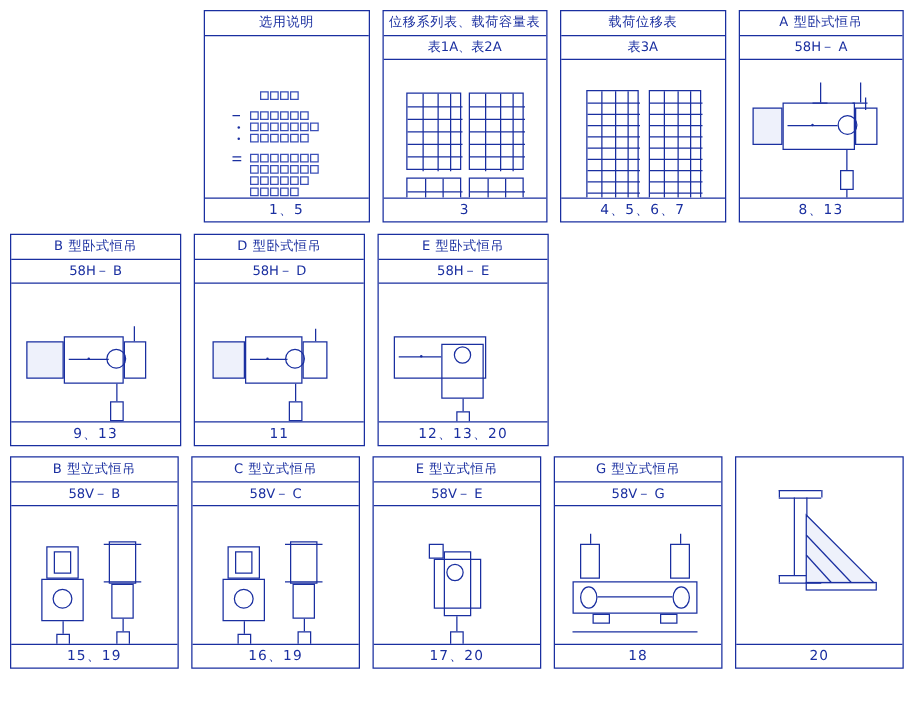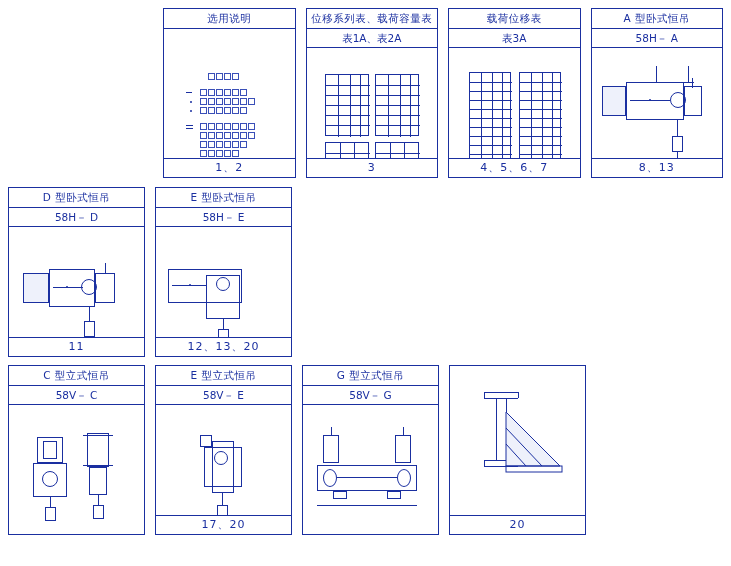--- a/index.html
+++ b/index.html
@@ -142,21 +142,21 @@
         <div class="txtsq" style="left:60px;top:112px;"></div>
         <div class="txtsq" style="left:68px;top:112px;"></div>
         <div class="txtsq" style="left:76px;top:112px;"></div>
 
         <div class="txtsq" style="left:36px;top:121px;"></div>
         <div class="txtsq" style="left:44px;top:121px;"></div>
         <div class="txtsq" style="left:52px;top:121px;"></div>
         <div class="txtsq" style="left:60px;top:121px;"></div>
         <div class="txtsq" style="left:68px;top:121px;"></div>
       </div>
-      <div class="ftr">1、2</div>
+      <div class="ftr">1、5</div>
     </div>
 
     <div class="card w1">
       <div class="hdr">位移系列表、载荷容量表</div>
       <div class="hdr2">表1A、表2A</div>
       <div class="body">
         <div class="minitab" style="left:18px;top:26px;width:44px;height:62px;">
           <i style="left:0;top:10px;width:44px;height:1px;"></i>
           <i style="left:0;top:20px;width:44px;height:1px;"></i>
           <i style="left:0;top:30px;width:44px;height:1px;"></i>
@@ -251,20 +251,37 @@
         <div class="bx" style="left:80px;top:88px;width:11px;height:16px;"></div>
         <div class="ln vl" style="left:85px;top:104px;height:14px;"></div>
 
       </div>
       <div class="ftr">8、13</div>
     </div>
   </div>
 
   <div class="row row2 r2">
 
+    <div class="card w2">
+      <div class="hdr">B 型卧式恒吊</div>
+      <div class="hdr2">58H－ B</div>
+      <div class="body">
+        <div class="bxf" style="left:12px;top:46px;width:30px;height:30px;"></div>
+        <div class="bx" style="left:42px;top:42px;width:48px;height:38px;"></div>
+        <div class="bx" style="left:90px;top:46px;width:18px;height:30px;"></div>
+        <div class="ln vl" style="left:98px;top:34px;height:12px;"></div>
+        <div class="cir" style="left:76px;top:52px;width:16px;height:16px;"></div>
+        <div class="ln hl" style="left:46px;top:60px;width:32px;"></div>
+        <div class="dot" style="left:61px;top:59px;"></div>
+        <div class="ln vl" style="left:84px;top:80px;height:14px;"></div>
+        <div class="bx" style="left:79px;top:94px;width:11px;height:16px;"></div>
+
+      </div>
+      <div class="ftr">9、13</div>
+    </div>
 
 
     <div class="card w2">
       <div class="hdr">D 型卧式恒吊</div>
       <div class="hdr2">58H－ D</div>
       <div class="body">
         <div class="bxf" style="left:14px;top:46px;width:26px;height:30px;"></div>
         <div class="bx" style="left:40px;top:42px;width:46px;height:38px;"></div>
         <div class="bx" style="left:86px;top:46px;width:20px;height:30px;"></div>
         <div class="ln vl" style="left:96px;top:36px;height:10px;"></div>
@@ -291,40 +308,63 @@
         <div class="bx" style="left:62px;top:102px;width:11px;height:14px;"></div>
 
       </div>
       <div class="ftr">12、13、20</div>
     </div>
 
   </div>
 
   <div class="row row3 r3">
 
-
-    <div class="card w2">
-      <div class="hdr">C 型立式恒吊</div>
-      <div class="hdr2">58V－ C</div>
-      <div class="body">
+    <div class="card w2">
+      <div class="hdr">B 型立式恒吊</div>
+      <div class="hdr2">58V－ B</div>
+      <div class="body">
+
         <div class="bx" style="left:28px;top:32px;width:26px;height:26px;"></div>
         <div class="bx" style="left:34px;top:36px;width:14px;height:18px;"></div>
         <div class="bx" style="left:24px;top:58px;width:34px;height:34px;"></div>
         <div class="cir" style="left:33px;top:66px;width:16px;height:16px;"></div>
         <div class="ln vl" style="left:41px;top:92px;height:10px;"></div>
         <div class="bx" style="left:36px;top:102px;width:11px;height:14px;"></div>
 
         <div class="bx" style="left:78px;top:28px;width:22px;height:34px;"></div>
         <div class="ln hl" style="left:74px;top:30px;width:30px;"></div>
         <div class="ln hl" style="left:74px;top:60px;width:30px;"></div>
         <div class="bx" style="left:80px;top:62px;width:18px;height:28px;"></div>
         <div class="ln vl" style="left:89px;top:90px;height:10px;"></div>
         <div class="bx" style="left:84px;top:100px;width:11px;height:14px;"></div>
 
       </div>
+      <div class="ftr">15、19</div>
+    </div>
+
+    <div class="card w2">
+      <div class="hdr">C 型立式恒吊</div>
+      <div class="hdr2">58V－ C</div>
+      <div class="body">
+        <div class="bx" style="left:28px;top:32px;width:26px;height:26px;"></div>
+        <div class="bx" style="left:34px;top:36px;width:14px;height:18px;"></div>
+        <div class="bx" style="left:24px;top:58px;width:34px;height:34px;"></div>
+        <div class="cir" style="left:33px;top:66px;width:16px;height:16px;"></div>
+        <div class="ln vl" style="left:41px;top:92px;height:10px;"></div>
+        <div class="bx" style="left:36px;top:102px;width:11px;height:14px;"></div>
+
+        <div class="bx" style="left:78px;top:28px;width:22px;height:34px;"></div>
+        <div class="ln hl" style="left:74px;top:30px;width:30px;"></div>
+        <div class="ln hl" style="left:74px;top:60px;width:30px;"></div>
+        <div class="bx" style="left:80px;top:62px;width:18px;height:28px;"></div>
+        <div class="ln vl" style="left:89px;top:90px;height:10px;"></div>
+        <div class="bx" style="left:84px;top:100px;width:11px;height:14px;"></div>
+
+      </div>
+      <div class="ftr">16、19</div>
     </div>
 
     <div class="card w2">
       <div class="hdr">E 型立式恒吊</div>
       <div class="hdr2">58V－ E</div>
       <div class="body">
         <div class="bx" style="left:44px;top:30px;width:12px;height:12px;"></div>
         <div class="bx" style="left:48px;top:42px;width:38px;height:40px;"></div>
         <div class="bx" style="left:56px;top:36px;width:22px;height:52px;"></div>
         <div class="cir" style="left:58px;top:46px;width:14px;height:14px;"></div>
@@ -344,20 +384,21 @@
         <div class="ln vl" style="left:28px;top:22px;height:8px;"></div>
         <div class="ln vl" style="left:100px;top:22px;height:8px;"></div>
         <div class="bx" style="left:14px;top:60px;width:100px;height:26px;"></div>
         <div class="cir" style="left:20px;top:64px;width:14px;height:18px;"></div>
         <div class="cir" style="left:94px;top:64px;width:14px;height:18px;"></div>
         <div class="ln hl" style="left:34px;top:72px;width:60px;"></div>
         <div class="bx" style="left:30px;top:86px;width:14px;height:8px;"></div>
         <div class="bx" style="left:84px;top:86px;width:14px;height:8px;"></div>
         <div class="ln hl" style="left:14px;top:100px;width:100px;"></div>
       </div>
+      <div class="ftr">18</div>
     </div>
 
     <div class="card w2">
       <div class="body">
 
         <div class="ln hl" style="left:34px;top:26px;width:34px;"></div>
         <div class="ln hl" style="left:34px;top:32px;width:34px;"></div>
         <div class="ln vl" style="left:34px;top:26px;height:6px;"></div>
         <div class="ln vl" style="left:68px;top:26px;height:6px;"></div>
         <div class="ln vl" style="left:46px;top:32px;height:62px;"></div>

